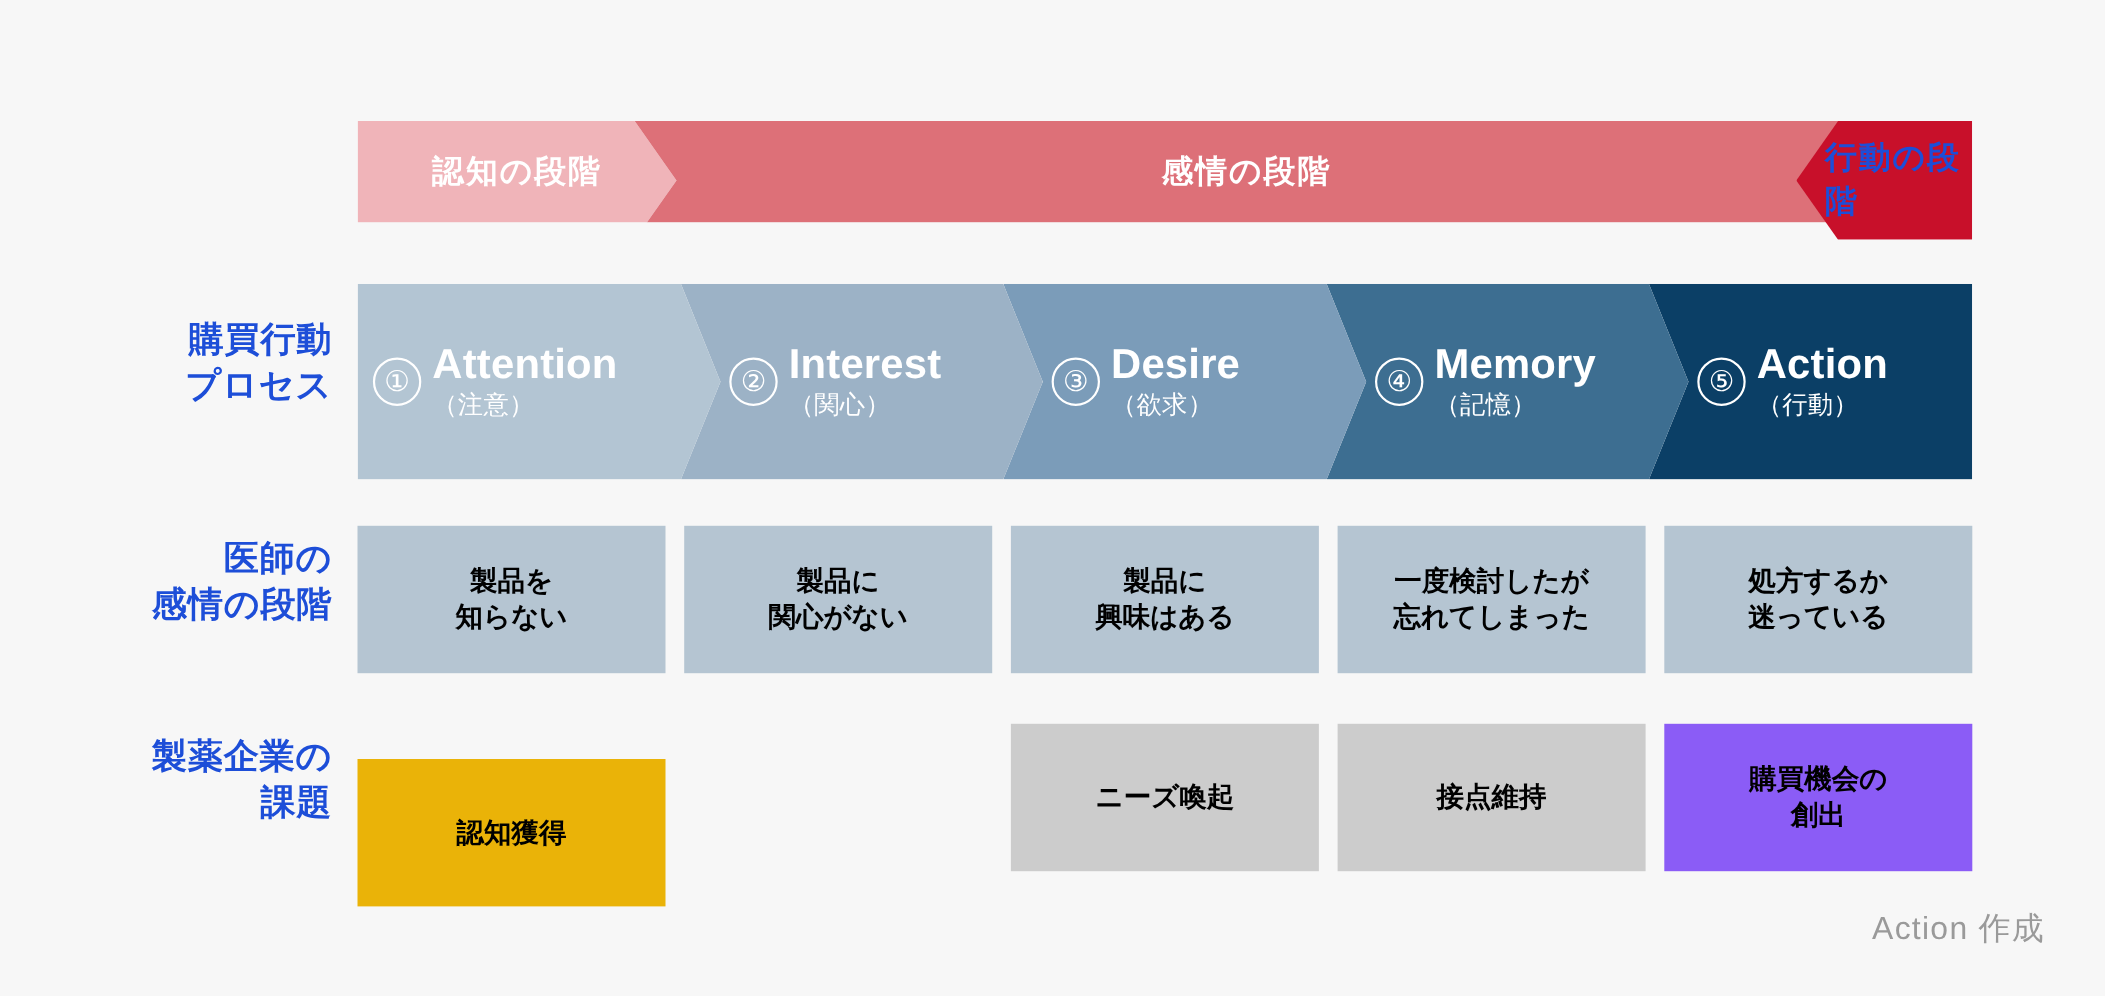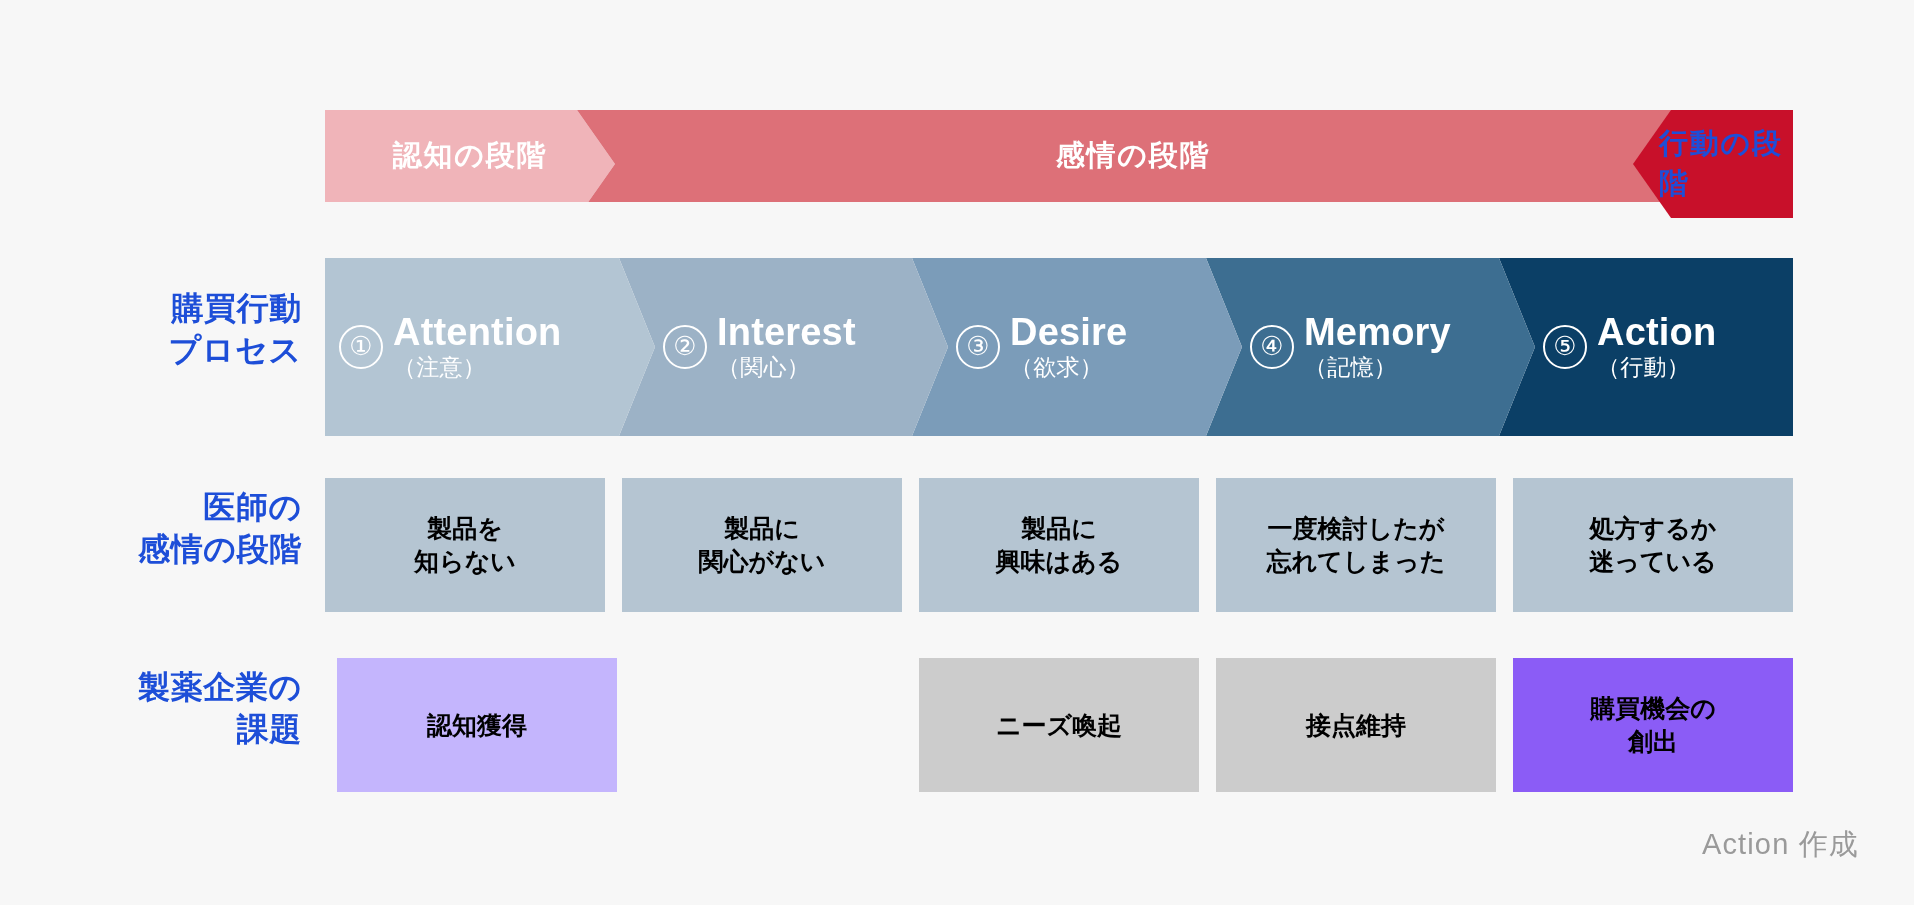--- a/index.html
+++ b/index.html
@@ -166,21 +166,21 @@
 関心がない</div>
     <div class="cellbox" id="psy-2" style="left: 594px; width: 280px; background: rgb(181, 197, 210);">製品に
 興味はある</div>
     <div class="cellbox" id="psy-3" style="left: 891px; width: 280px; background: rgb(181, 197, 210);">一度検討したが
 忘れてしまった</div>
     <div class="cellbox" id="psy-4" style="left: 1188px; width: 280px; background: rgb(181, 197, 210);">処方するか
 迷っている</div>
   </div>
 
   <div class="boxrow" id="task-row">
-    <div class="cellbox" id="task-0" style="left: 12px; width: 280px; background: #c4b5fd;">認知獲得</div>
+    <div class="cellbox" id="task-0" style="left: 0px; width: 280px; background: #eab308; margin-top: 32px;">認知獲得</div>
     <div class="cellbox" id="task-2" style="left: 594px; width: 280px; background: rgb(204, 204, 204);">ニーズ喚起</div>
     <div class="cellbox" id="task-3" style="left: 891px; width: 280px; background: rgb(204, 204, 204);">接点維持</div>
     <div class="cellbox" id="task-4" style="left: 1188px; width: 280px; background: #8b5cf6;">購買機会の
 創出</div>
   </div>
 
   <div id="footer" style="color: rgb(154, 154, 154);">Action 作成</div>
 
 </div>
 

